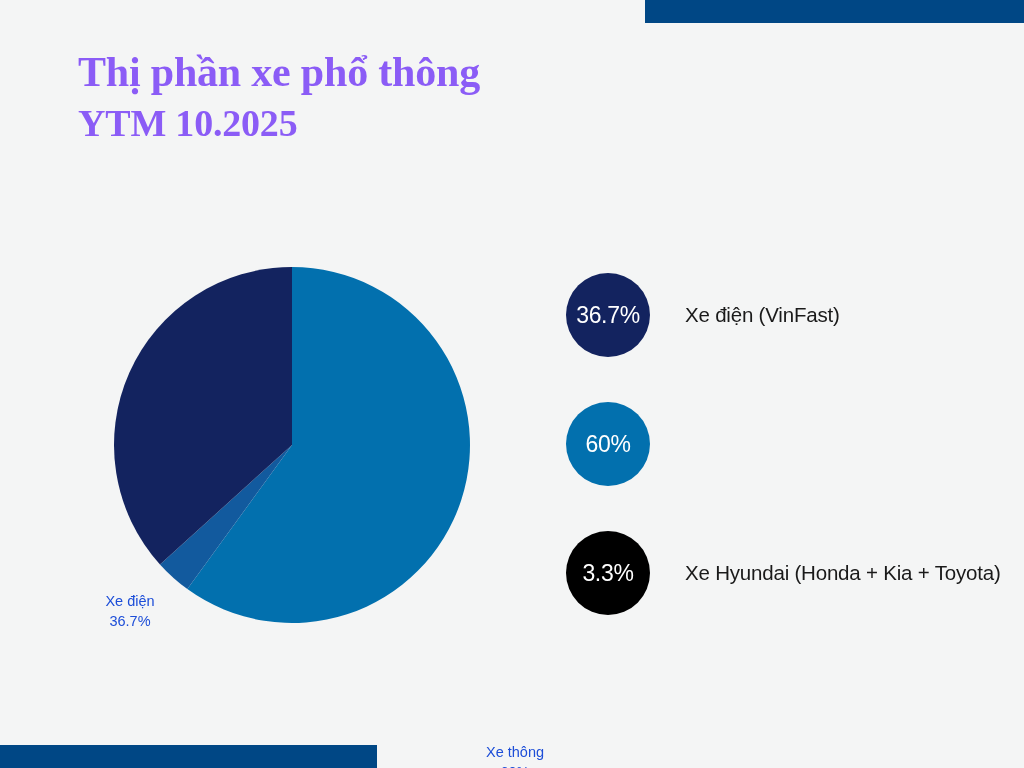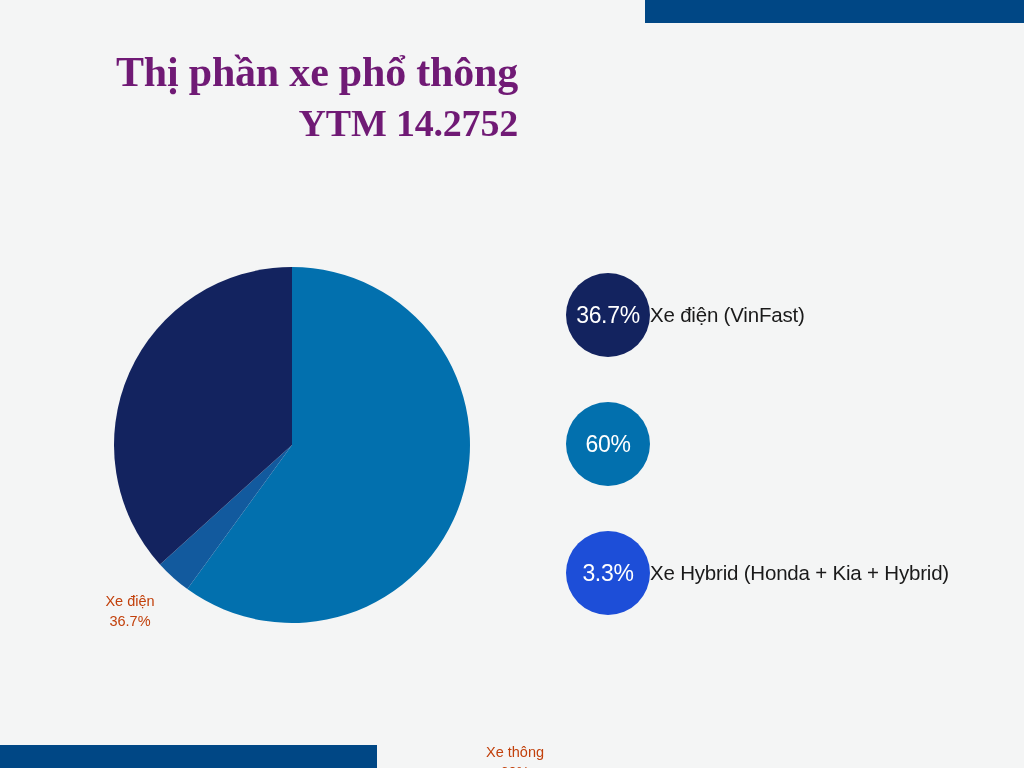--- a/index.html
+++ b/index.html
@@ -32,24 +32,24 @@
     height: 23px;
     background: #004785;
   }
 
   
   #title-block {
     position: absolute;
     left: 78px;
     top: 48px;
     width: 440px;
-    text-align: right;
+    text-align: left;
     font-family: "Liberation Serif", "DejaVu Serif", serif;
     font-weight: bold;
-    color: #701a75;
+    color: #8b5cf6;
     line-height: 1.16;
     letter-spacing: -0.2px;
   }
   #title-line-1 {
     font-size: 42px;
     display: block;
   }
   #title-line-2 {
     font-size: 38px;
     display: block;
@@ -66,21 +66,21 @@
   }
   #pie-svg {
     position: absolute;
     left: 0;
     top: 0;
   }
   .pie-callout {
     position: absolute;
     font-family: "Liberation Sans", sans-serif;
     font-size: 14.5px;
-    color: #c2410c;
+    color: #1d4ed8;
     text-align: center;
     line-height: 1.35;
     white-space: nowrap;
   }
   #callout-ev      { left: 45px;  top: 337px; width: 110px; }
   #callout-petrol  { left: 430px; top: 488px; width: 110px; }
   .callout-name { display: block; }
   .callout-value { display: block; }
 
   
@@ -103,36 +103,37 @@
     flex: 0 0 84px;
     display: flex;
     align-items: center;
     justify-content: center;
     color: #ffffff;
     font-family: "Liberation Sans", sans-serif;
     font-size: 23px;
     letter-spacing: -0.3px;
   }
   .legend-label {
+    margin-left: 35px;
     font-family: "Liberation Sans", sans-serif;
     font-size: 20.5px;
     color: #1a1a1a;
     letter-spacing: -0.2px;
     white-space: nowrap;
   }
 </style>
 </head>
 <body>
 
 <div id="deco-bar-top"></div>
 <div id="deco-bar-bottom"></div>
 
 <div id="title-block">
   <span id="title-line-1">Thị phần xe phổ thông</span>
-  <span id="title-line-2">YTM 14.2752</span>
+  <span id="title-line-2">YTM 10.2025</span>
 </div>
 
 <div id="pie-area">
   <svg id="pie-svg" width="520" height="400" viewBox="0 0 520 400">
     <g id="pie-slices">
         <path d="M 262 190 L 262.00 12.00 A 178 178 0 1 1 157.37 334.01 Z" fill="#0270ae"></path>
         <path d="M 262 190 L 157.37 334.01 A 178 178 0 0 1 129.97 309.38 Z" fill="#125a9e"></path>
         <path d="M 262 190 L 129.97 309.38 A 178 178 0 0 1 262.00 12.00 Z" fill="#13235f"></path>
       </g>
   </svg>
@@ -158,19 +159,19 @@
     <div class="legend-label">Xe điện (VinFast)</div>
   </div>
 
   <div class="legend-row">
     <div class="legend-bubble" id="bubble-1" style="background: rgb(2, 112, 174);">
       <span>60%</span>
     </div>
   </div>
 
   <div class="legend-row">
-    <div class="legend-bubble" id="bubble-2" style="background: #1d4ed8;">
+    <div class="legend-bubble" id="bubble-2" style="background: #000000;">
       <span>3.3%</span>
     </div>
-    <div class="legend-label">Xe Hybrid (Honda + Kia + Hybrid)</div>
+    <div class="legend-label">Xe Hyundai (Honda + Kia + Toyota)</div>
   </div>
 
 </div>
 
 </body></html>

